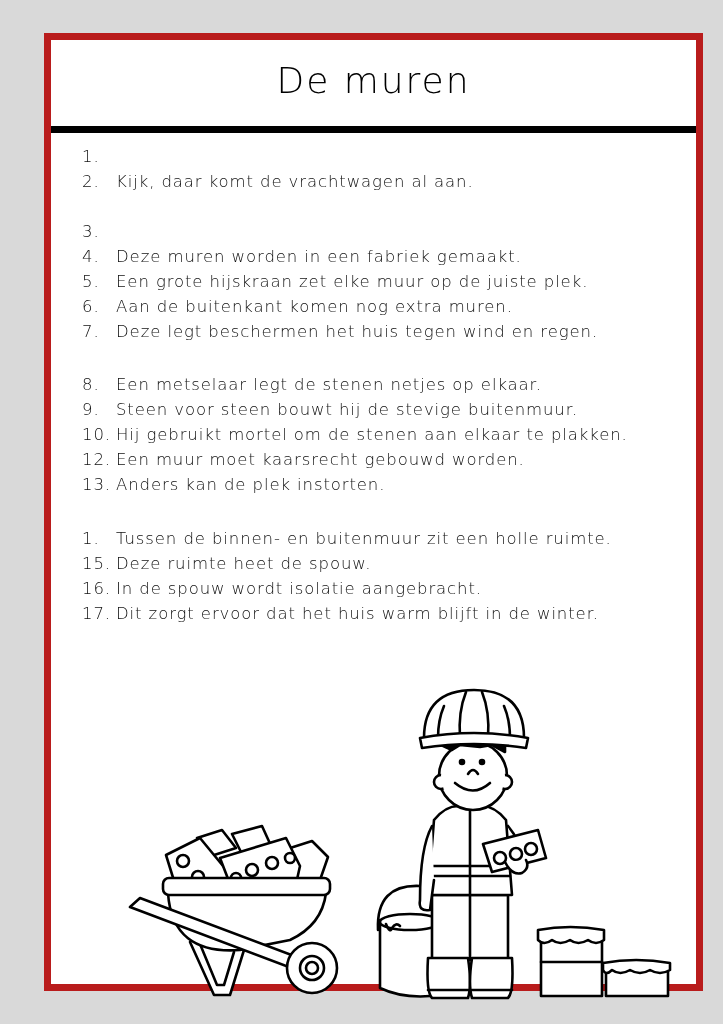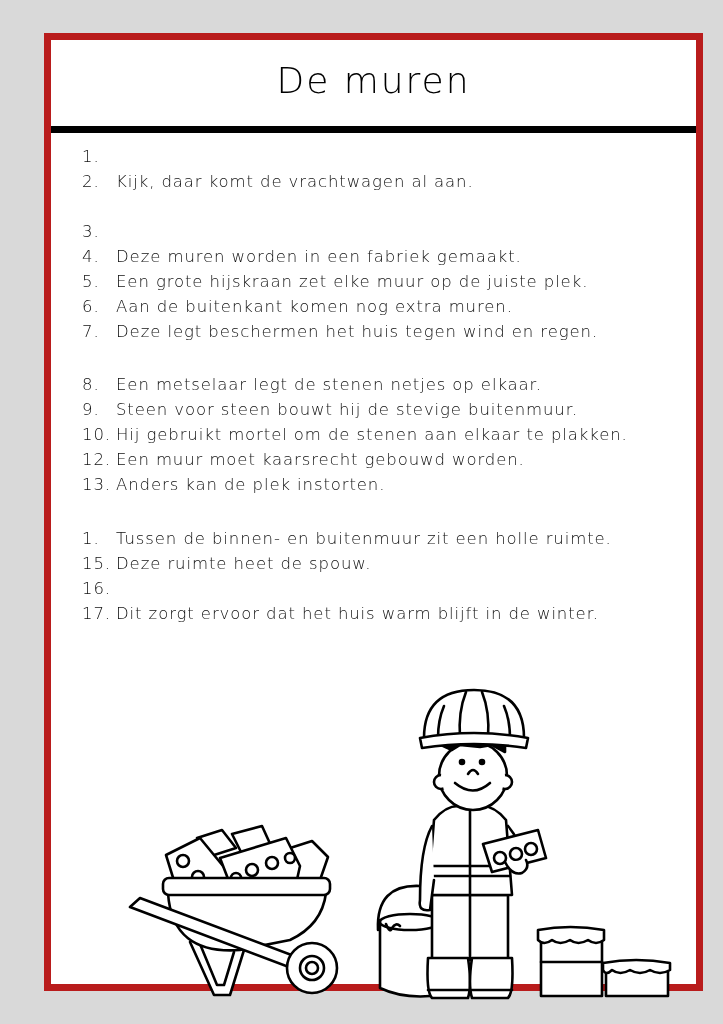--- a/index.html
+++ b/index.html
@@ -131,20 +131,21 @@
       <div class="line">
           <span class="num">1.</span>
           <span class="txt">Tussen de binnen- en buitenmuur zit een holle ruimte.</span>
         </div>
       <div class="line">
           <span class="num">15.</span>
           <span class="txt">Deze ruimte heet de spouw.</span>
         </div>
       <div class="line">
           <span class="num">16.</span>
+          <span class="txt">In de spouw wordt isolatie aangebracht.</span>
         </div>
       <div class="line">
           <span class="num">17.</span>
           <span class="txt">Dit zorgt ervoor dat het huis warm blijft in de winter.</span>
         </div>
     </div>
   </div>
 </div>
 
 <svg class="illustration" viewBox="0 0 723 1024">

